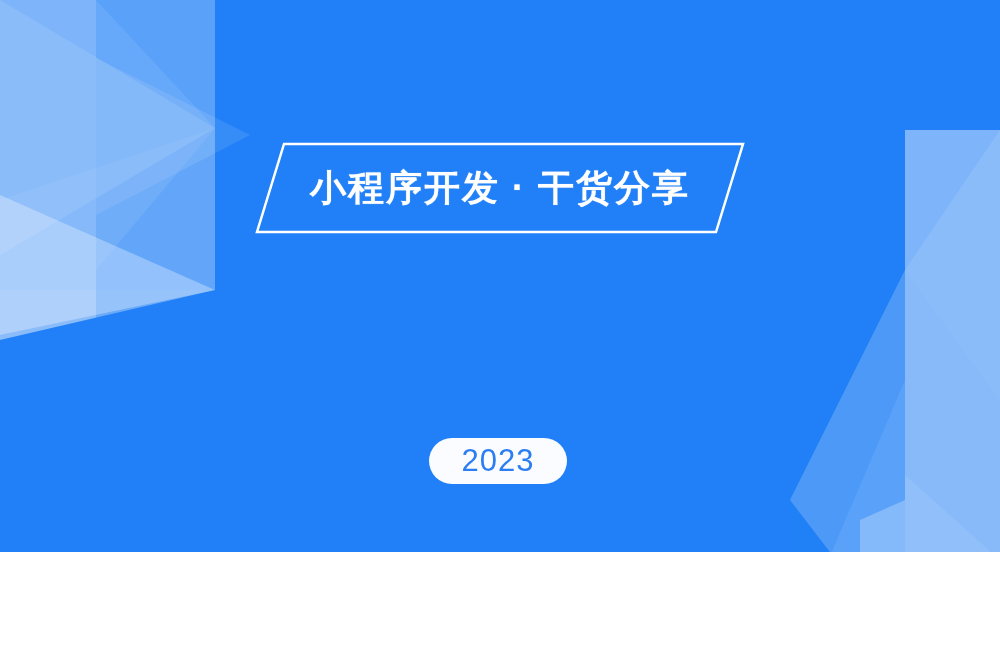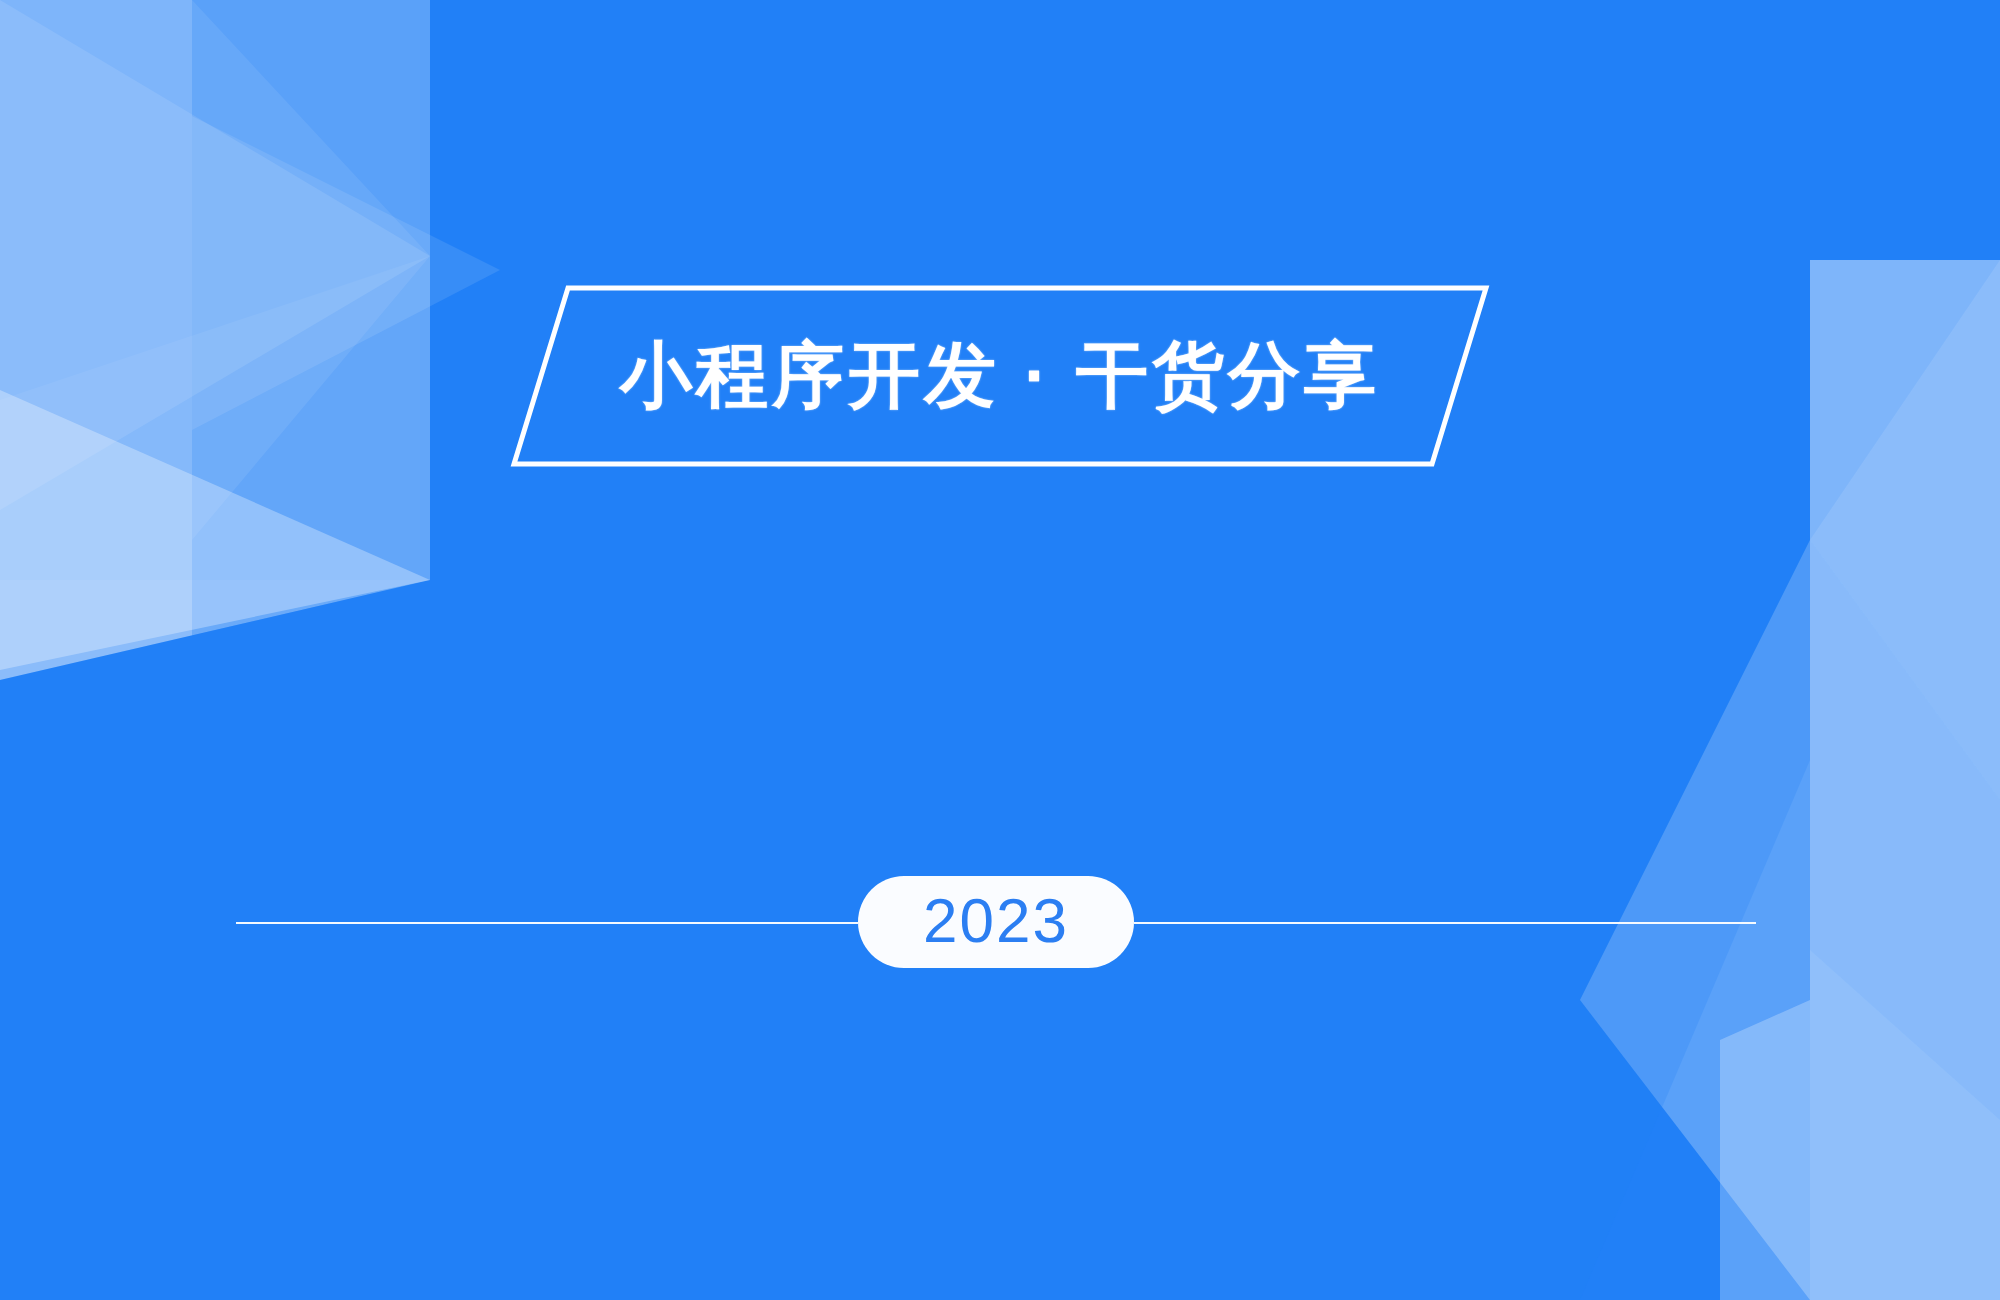--- a/index.html
+++ b/index.html
@@ -7,21 +7,21 @@
     padding: 0;
     background: #ffffff;
   }
   body {
     font-family: "Liberation Sans", "DejaVu Sans", sans-serif;
   }
 
   #banner-canvas {
     position: relative;
     width: 1000px;
-    height: 650px;
+    height: 552px;
     overflow: hidden;
     background: #c2410c;
   }
 
   
   .deco-layer {
     position: absolute;
     inset: 0;
     width: 1000px;
     height: 650px;
@@ -75,20 +75,21 @@
 
   
   .divider-row {
     position: absolute;
     left: 118px;
     top: 437px;
     width: 760px;
     height: 48px;
     display: flex;
     align-items: center;
+    flex-direction: column;
   }
   .divider-line {
     flex: 1 1 auto;
     height: 1px;
     background: #ffffff;
     opacity: 0.95;
   }
   .year-pill {
     flex: 0 0 auto;
     min-width: 138px;

